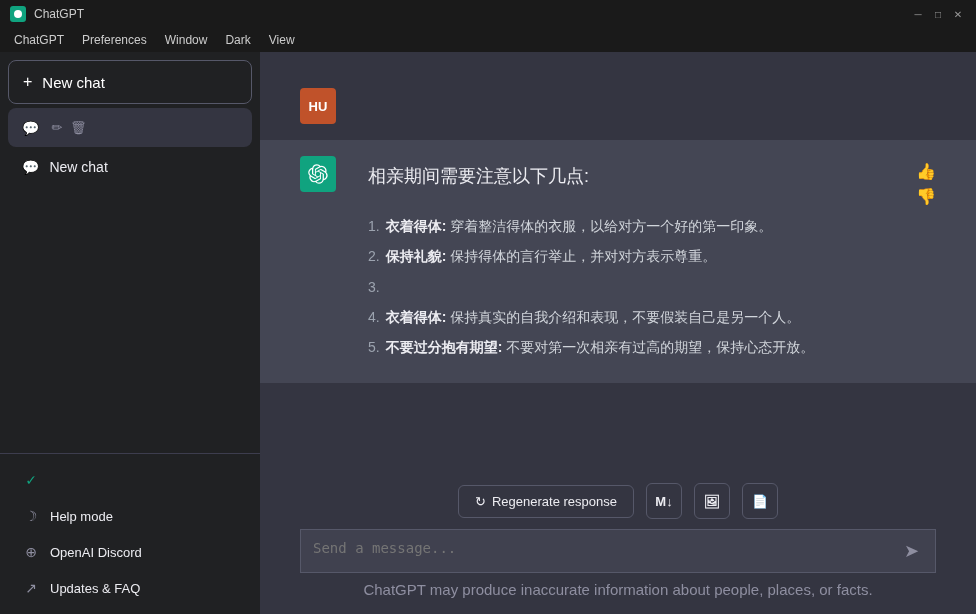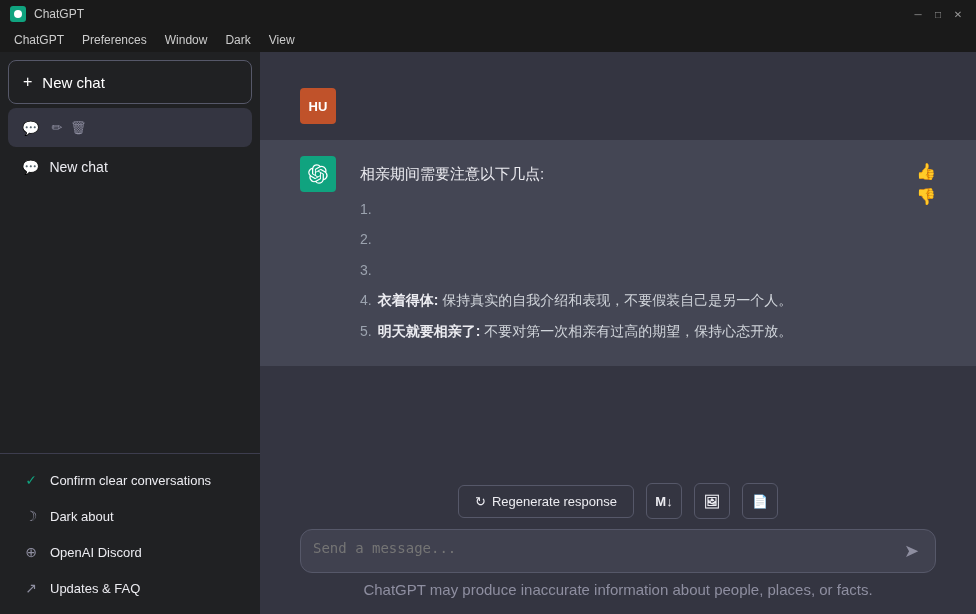--- a/index.html
+++ b/index.html
@@ -128,21 +128,21 @@
     .chat-area {
       flex: 1;
       overflow-y: auto;
       padding: 20px 0;
     }
 
     
     .message {
       display: flex;
       padding: 16px 40px;
-      gap: 24px;
+      gap: 32px;
       align-items: flex-start;
     }
     .message.user { background: #343541; }
     .message.assistant { background: #444654; }
 
     .avatar {
       width: 36px;
       height: 36px;
       border-radius: 4px;
       flex-shrink: 0;
@@ -156,21 +156,21 @@
     .avatar.gpt-avatar { background: #10a37f; color: #fff; font-size: 18px; }
 
     .message-content {
       flex: 1;
       color: #ececf1;
       font-size: 15px;
       line-height: 1.6;
       padding-top: 6px;
     }
 
-    .message-content .intro { font-size: 15px; margin-bottom: 12px; }
+    .message-content .intro { font-size: 18px; margin-bottom: 24px; }
     .message-content ol { padding-left: 0; list-style: none; }
     .message-content ol li {
       margin-bottom: 8px;
       font-size: 14px;
       color: #d1d5db;
       display: flex;
       gap: 6px;
     }
     .message-content ol li .num { color: #9ca3af; flex-shrink: 0; }
     .message-content .bold-label { font-weight: 700; color: #ececf1; }
@@ -224,21 +224,21 @@
       align-items: center;
       justify-content: center;
       cursor: pointer;
       font-size: 13px;
       font-weight: 700;
     }
 
     .text-input-wrapper {
       background: #40414f;
       border: 1px solid #565869;
-      border-radius: 12px;
+      border-radius: 0;
       display: flex;
       align-items: flex-end;
       padding: 8px 12px;
     }
     .text-input {
       flex: 1;
       background: transparent;
       border: none;
       outline: none;
       color: #ececf1;
@@ -308,25 +308,24 @@
 
       <div class="chat-item">
         <span class="chat-item-icon">💬</span>
         <span class="chat-item-label">New chat</span>
       </div>
     </div>
 
     <div class="sidebar-bottom">
       <div class="sidebar-bottom-item">
         <span class="sidebar-bottom-icon check-icon">✓</span>
-        <span>Confirm clear conversations</span>
       </div>
       <div class="sidebar-bottom-item">
         <span class="sidebar-bottom-icon">☽</span>
-        <span>Dark about</span>
+        <span>Help mode</span>
       </div>
       <div class="sidebar-bottom-item">
         <span class="sidebar-bottom-icon">⊕</span>
         <span>OpenAI Discord</span>
       </div>
       <div class="sidebar-bottom-item">
         <span class="sidebar-bottom-icon">↗</span>
         <span>Updates &amp; FAQ</span>
       </div>
     </div>
@@ -343,34 +342,36 @@
         <div class="avatar gpt-avatar">
           <svg width="20" height="20" viewBox="0 0 41 41" fill="white">
               <path d="M37.532 16.87a9.963 9.963 0 0 0-.856-8.184 10.078 10.078 0 0 0-10.855-4.835A9.964 9.964 0 0 0 18.306.5a10.079 10.079 0 0 0-9.614 6.977 9.967 9.967 0 0 0-6.664 4.834 10.08 10.08 0 0 0 1.24 11.817 9.965 9.965 0 0 0 .856 8.185 10.079 10.079 0 0 0 10.855 4.835 9.965 9.965 0 0 0 7.516 3.35 10.078 10.078 0 0 0 9.617-6.981 9.967 9.967 0 0 0 6.663-4.834 10.079 10.079 0 0 0-1.243-11.813zM22.498 37.886a7.474 7.474 0 0 1-4.799-1.735c.061-.033.168-.091.237-.134l7.964-4.6a1.294 1.294 0 0 0 .655-1.134V19.054l3.366 1.944a.12.12 0 0 1 .066.092v9.299a7.505 7.505 0 0 1-7.49 7.496zM6.392 31.006a7.471 7.471 0 0 1-.894-5.023c.06.036.162.099.237.141l7.964 4.6a1.297 1.297 0 0 0 1.308 0l9.724-5.614v3.888a.12.12 0 0 1-.048.103l-8.051 4.649a7.504 7.504 0 0 1-10.24-2.744zM4.297 13.62A7.469 7.469 0 0 1 8.2 10.333c0 .068-.004.19-.004.274v9.201a1.294 1.294 0 0 0 .654 1.132l9.723 5.614-3.366 1.944a.12.12 0 0 1-.114.012L7.044 23.86a7.504 7.504 0 0 1-2.747-10.24zm27.658 6.437l-9.724-5.615 3.367-1.943a.121.121 0 0 1 .114-.012l8.048 4.648a7.498 7.498 0 0 1-1.158 13.528v-9.476a1.293 1.293 0 0 0-.647-1.13zm3.35-5.043c-.059-.037-.162-.099-.236-.141l-7.965-4.6a1.298 1.298 0 0 0-1.308 0l-9.723 5.614v-3.888a.12.12 0 0 1 .048-.103l8.05-4.645a7.497 7.497 0 0 1 11.135 7.763zm-21.063 6.929l-3.367-1.944a.12.12 0 0 1-.065-.092v-9.299a7.497 7.497 0 0 1 12.293-5.756 6.94 6.94 0 0 0-.236.134l-7.965 4.6a1.294 1.294 0 0 0-.654 1.132l-.006 11.225zm1.829-3.943l4.33-2.501 4.332 2.497v4.998l-4.331 2.5-4.331-2.5V18z"></path>
             </svg>
         </div>
         <div class="message-content">
           <p class="intro">相亲期间需要注意以下几点:</p>
           <ol>
             <li>
               <span class="num">1.</span>
+              <span><span class="bold-label">衣着得体:</span> <span>穿着整洁得体的衣服，以给对方一个好的第一印象。</span></span>
             </li>
             <li>
               <span class="num">2.</span>
+              <span><span class="bold-label">保持礼貌:</span> <span>保持得体的言行举止，并对对方表示尊重。</span></span>
             </li>
             <li>
               <span class="num">3.</span>
             </li>
             <li>
               <span class="num">4.</span>
               <span><span class="bold-label">衣着得体:</span> <span>保持真实的自我介绍和表现，不要假装自己是另一个人。</span></span>
             </li>
             <li>
               <span class="num">5.</span>
-              <span><span class="bold-label">明天就要相亲了:</span> <span>不要对第一次相亲有过高的期望，保持心态开放。</span></span>
+              <span><span class="bold-label">不要过分抱有期望:</span> <span>不要对第一次相亲有过高的期望，保持心态开放。</span></span>
             </li>
           </ol>
         </div>
         <div class="message-actions">
           <span class="msg-action-btn">👍</span>
           <span class="msg-action-btn">👎</span>
         </div>
       </div>
     </div>
 

